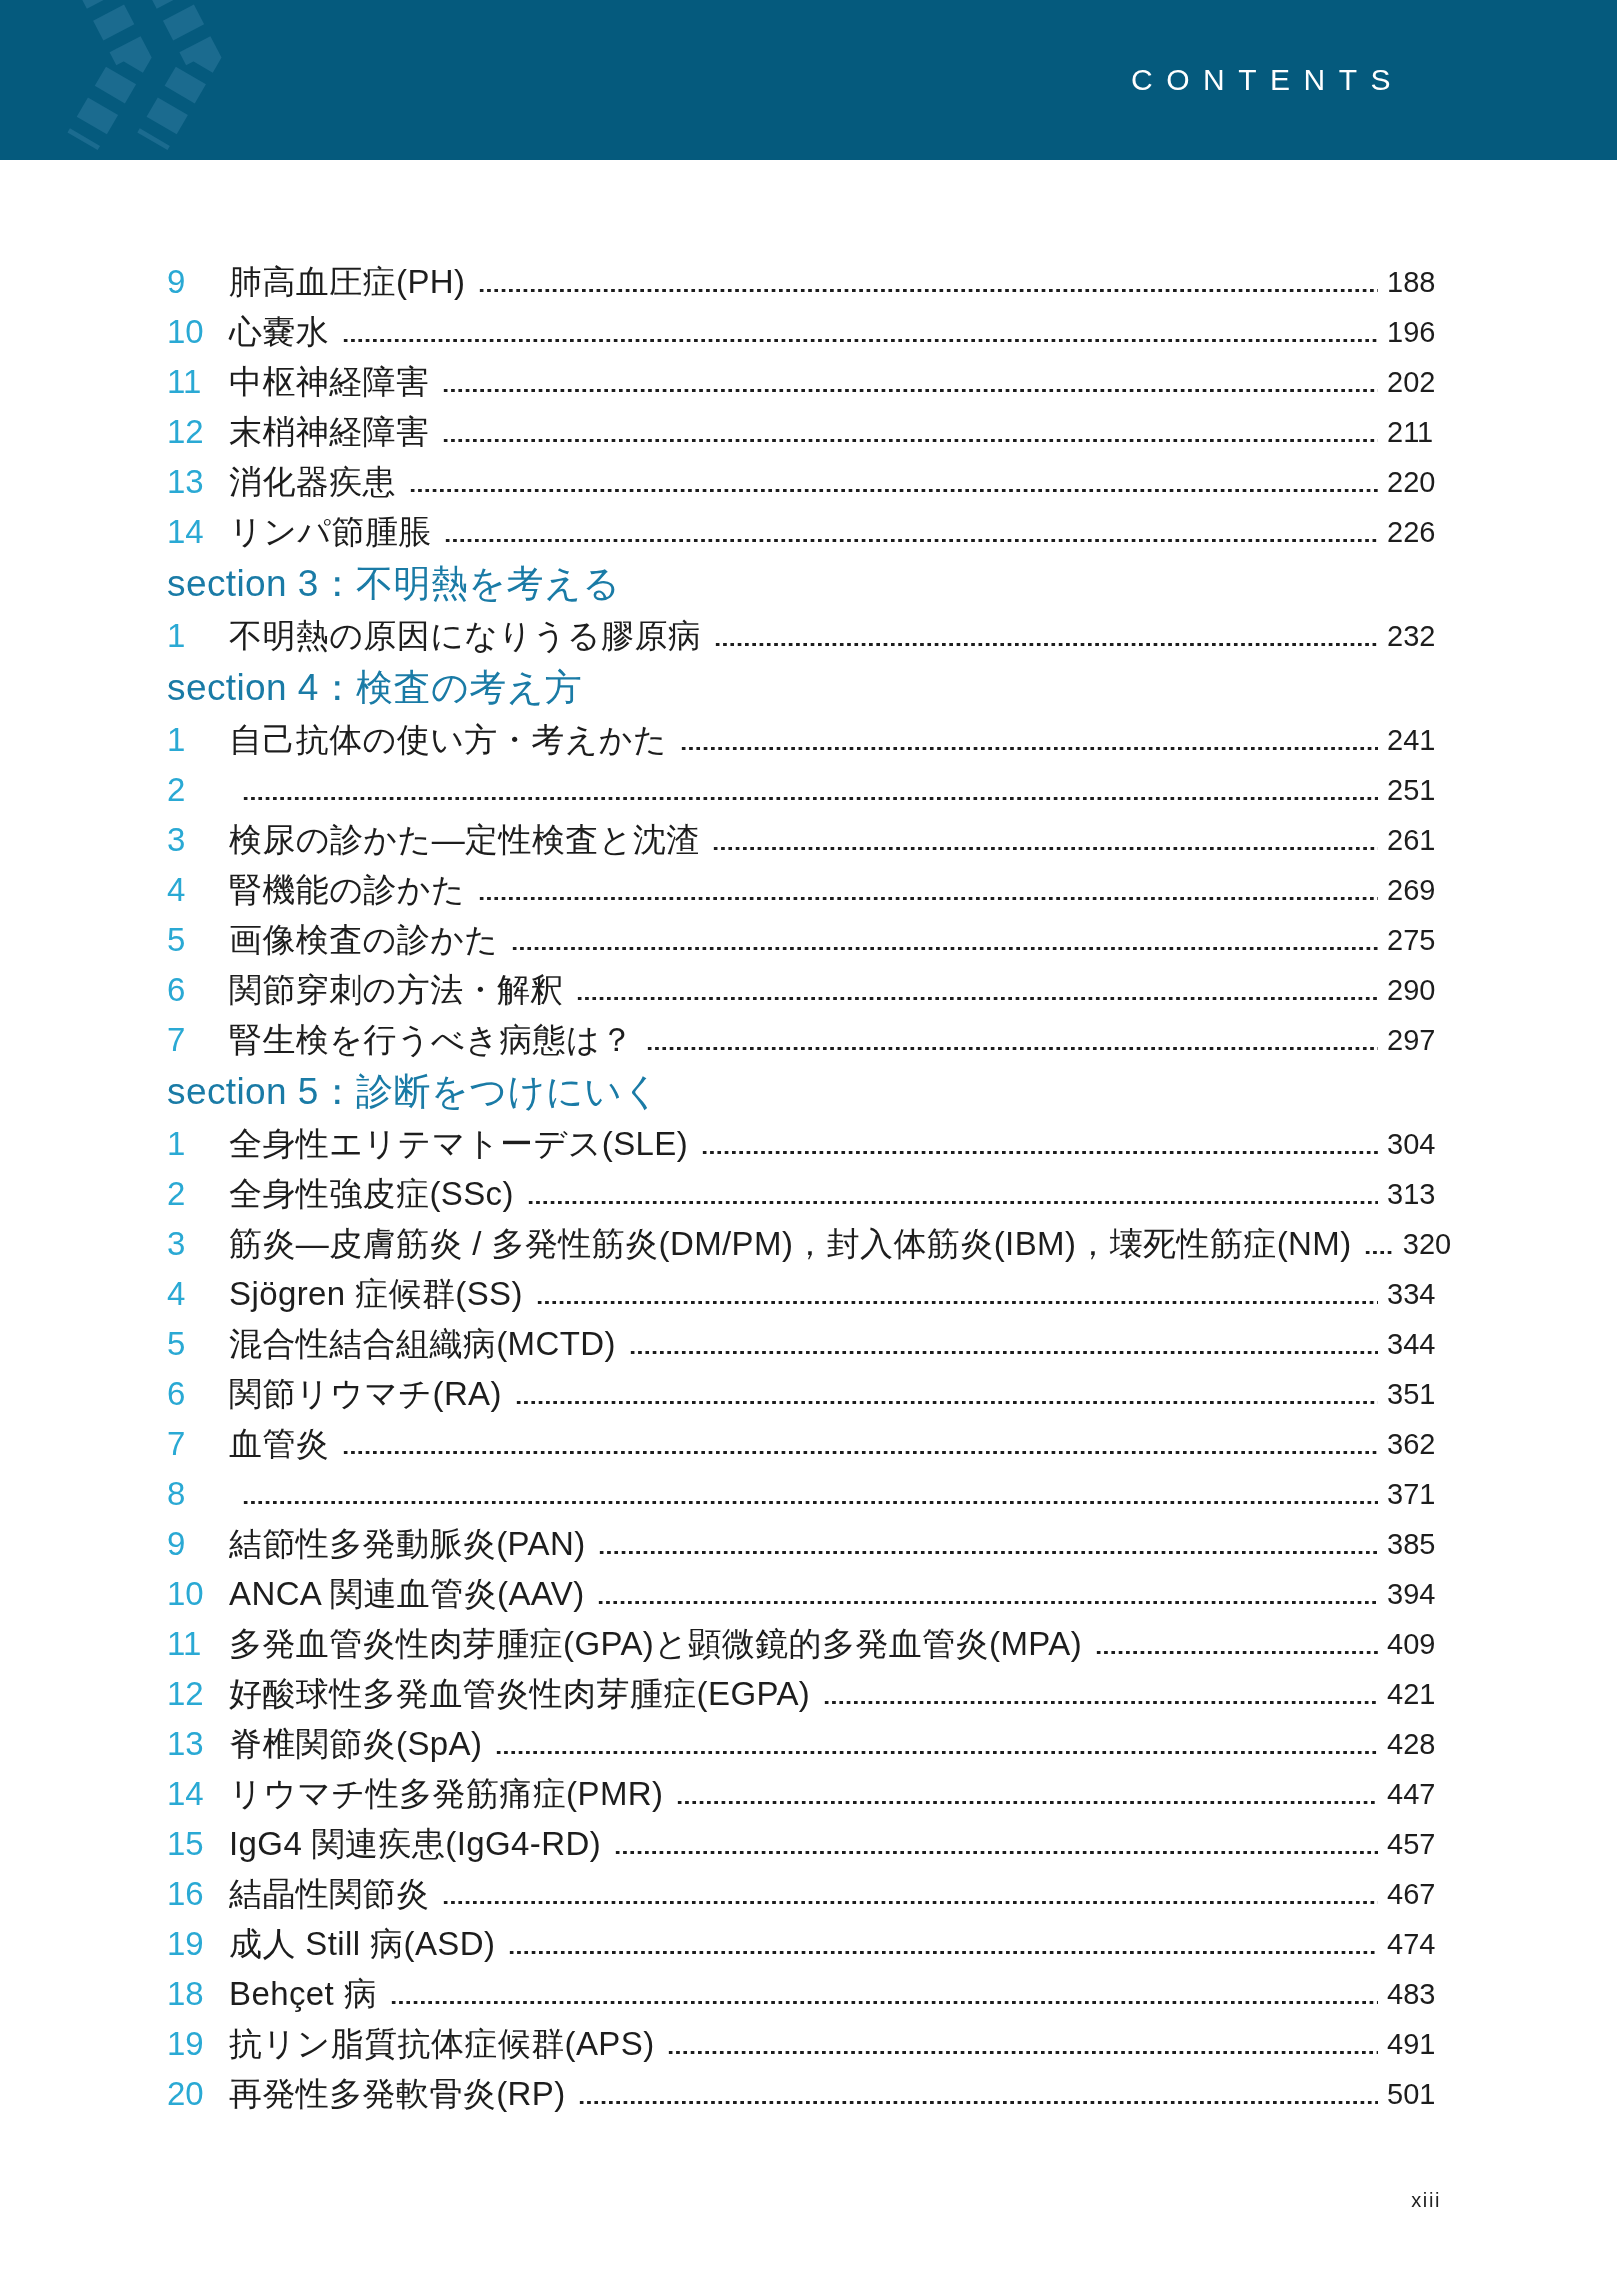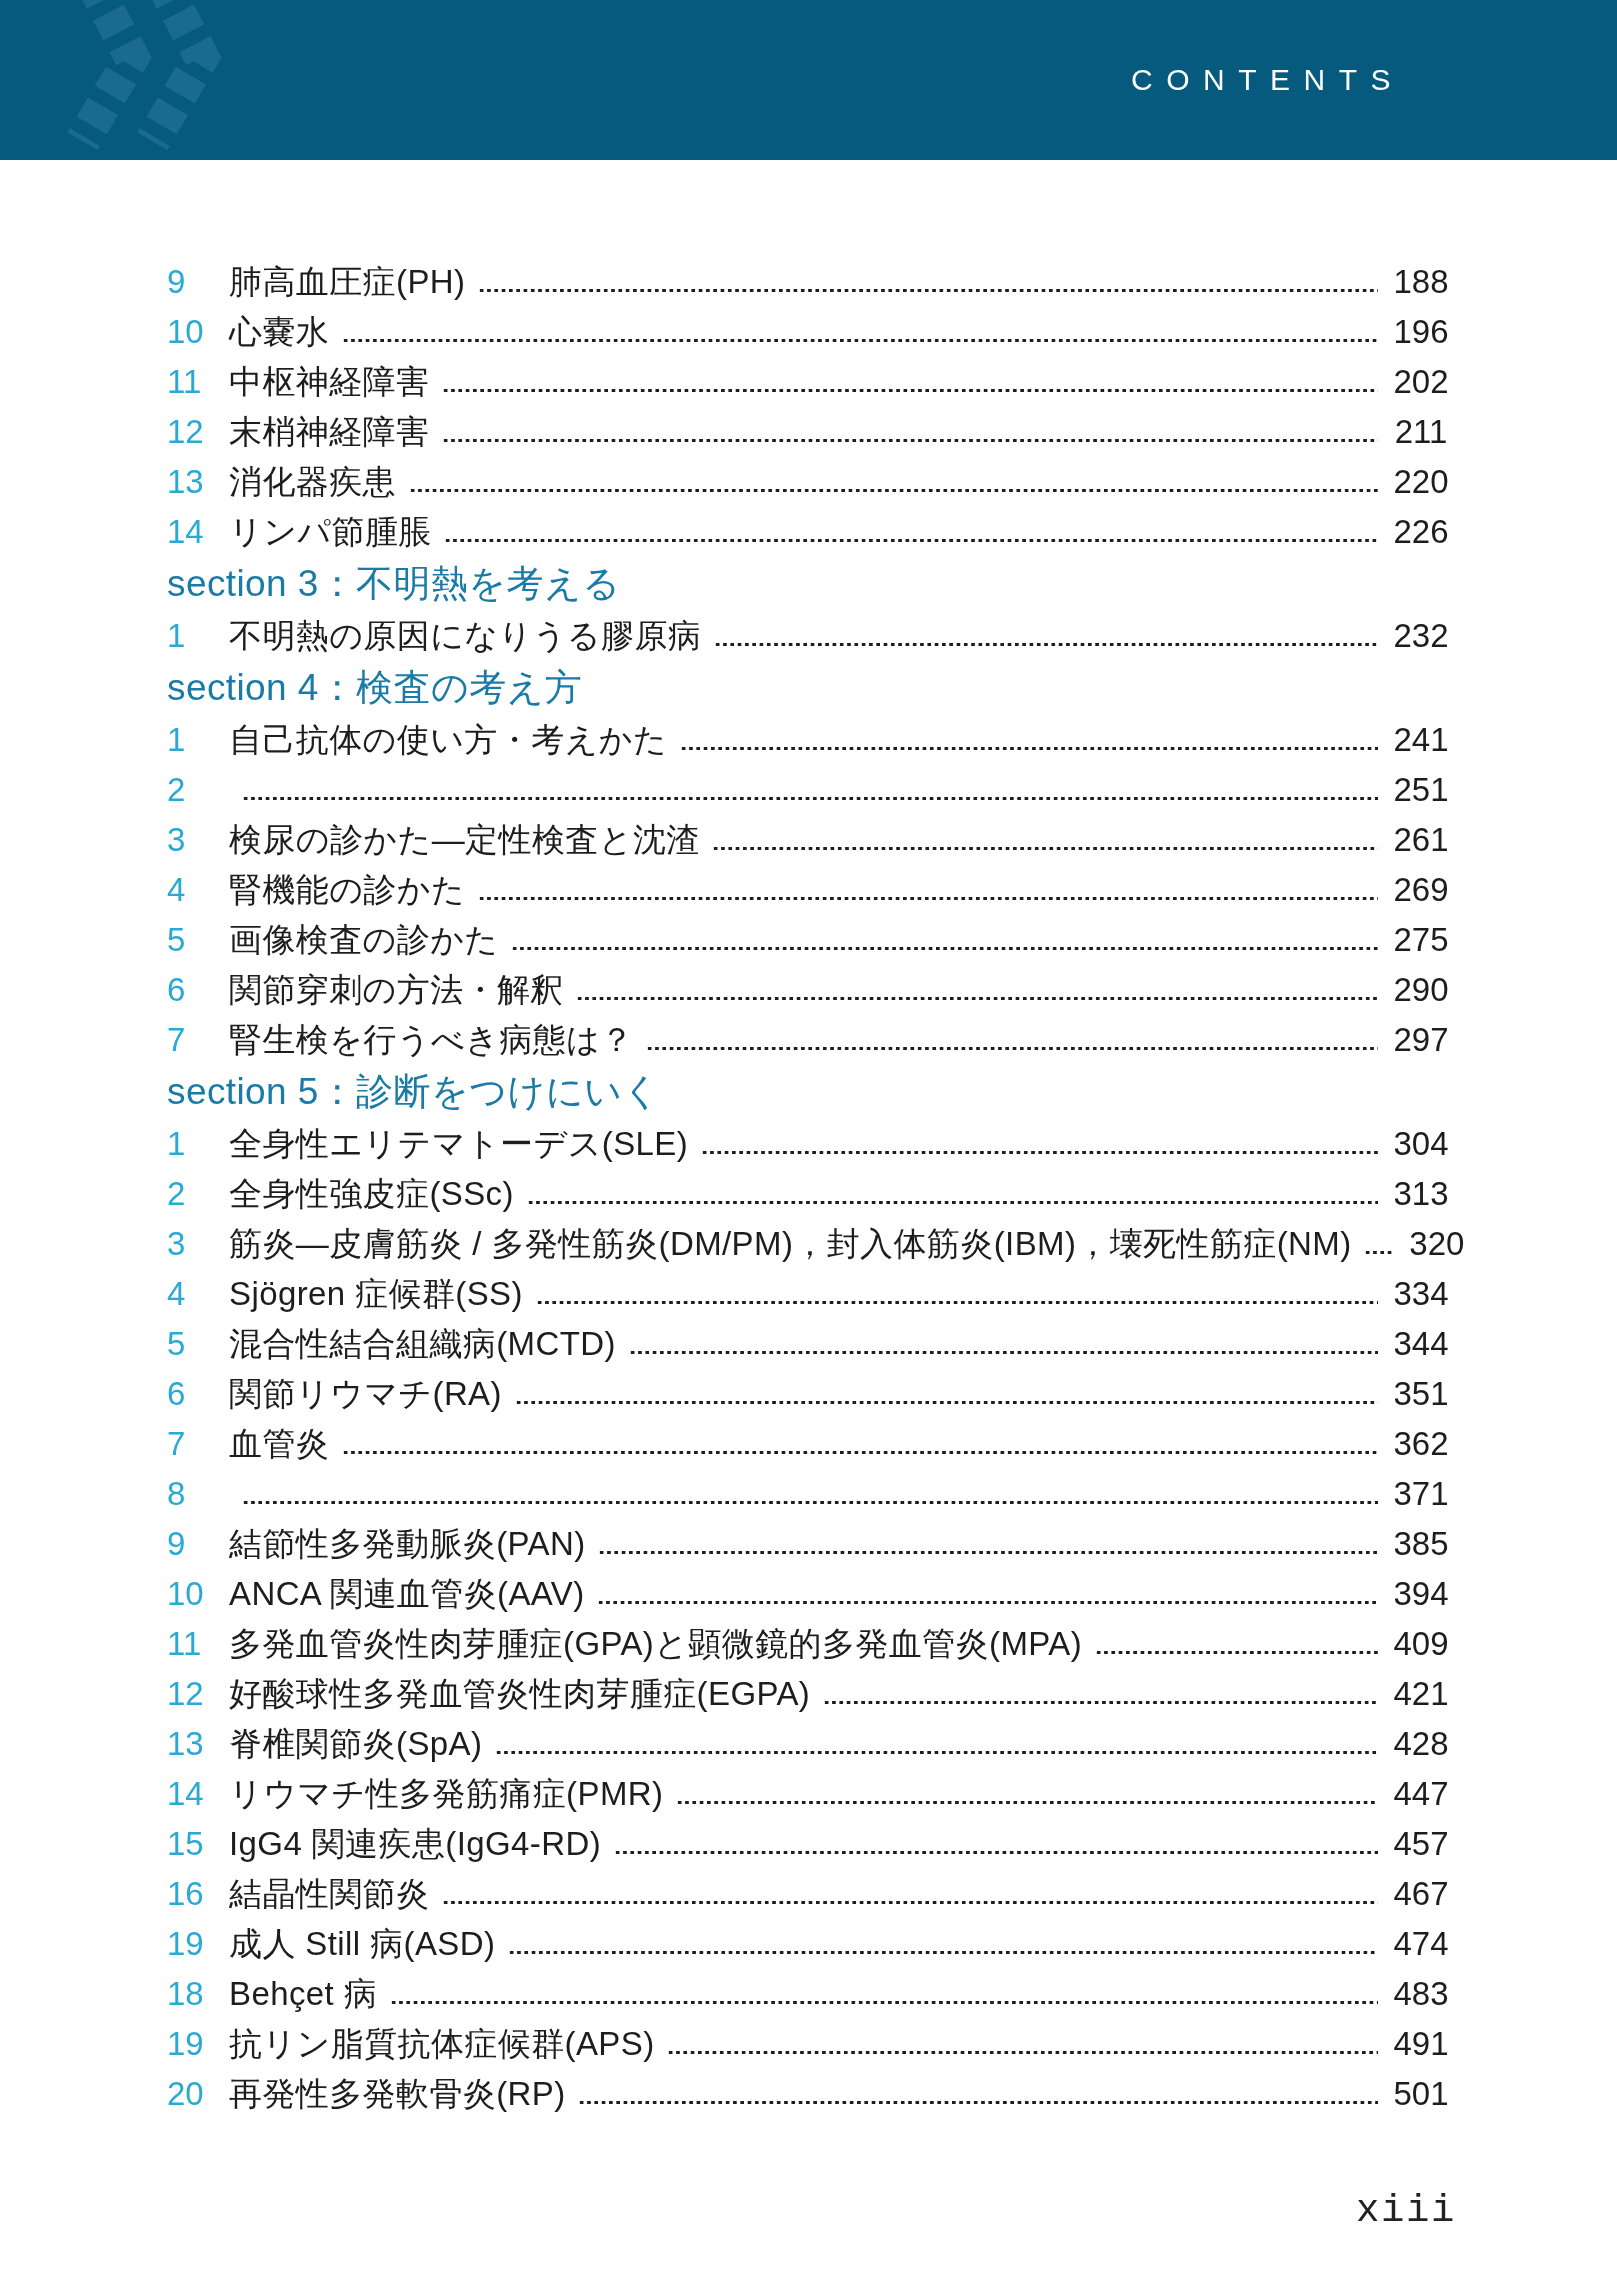--- a/index.html
+++ b/index.html
@@ -44,31 +44,31 @@
     white-space:nowrap;letter-spacing:0.4px;
   }
   .leader{
     flex:1 1 auto;min-width:29px;height:7.1px;
     margin:17.5px 9.5px 0 12.7px;
     background-image:radial-gradient(circle at 3.6px 3.6px, var(--c-text) 1.8px, transparent 2px);
     background-size:7.3px 7.1px;
     background-repeat:repeat-x;
   }
   .page{
-    flex:none;min-width:68px;text-align:center;
-    font-size:33px;color:var(--c-text);
+    flex:none;min-width:68px;text-align:left;
+    font-size:29px;color:var(--c-text);
   }
   .section-row{
     display:flex;align-items:center;height:54px;
     font-size:37px;font-weight:500;color:var(--c-section);
     letter-spacing:0.4px;white-space:nowrap;
   }
   .footer-page{
-    position:absolute;right:162px;top:2189px;
-    font-size:39px;color:#222222;letter-spacing:1.6px;font-family:Liberation Mono, monospace;
+    position:absolute;right:177px;top:2189px;
+    font-size:20px;color:#222222;letter-spacing:1.6px;
   }
 </style>
 </head>
 <body>
 
 <div class="header">
   <svg class="chevrons" width="254" height="123" viewBox="0 0 320 155" style="overflow:visible">
     <polyline points="116,-24 166,72 104,178" fill="none" stroke="var(--c-chevron)" stroke-width="44" stroke-dasharray="28 17" stroke-linecap="butt"></polyline>
     <polyline points="204,-24 254,72 192,178" fill="none" stroke="var(--c-chevron)" stroke-width="44" stroke-dasharray="28 17" stroke-linecap="butt"></polyline>
   </svg>

